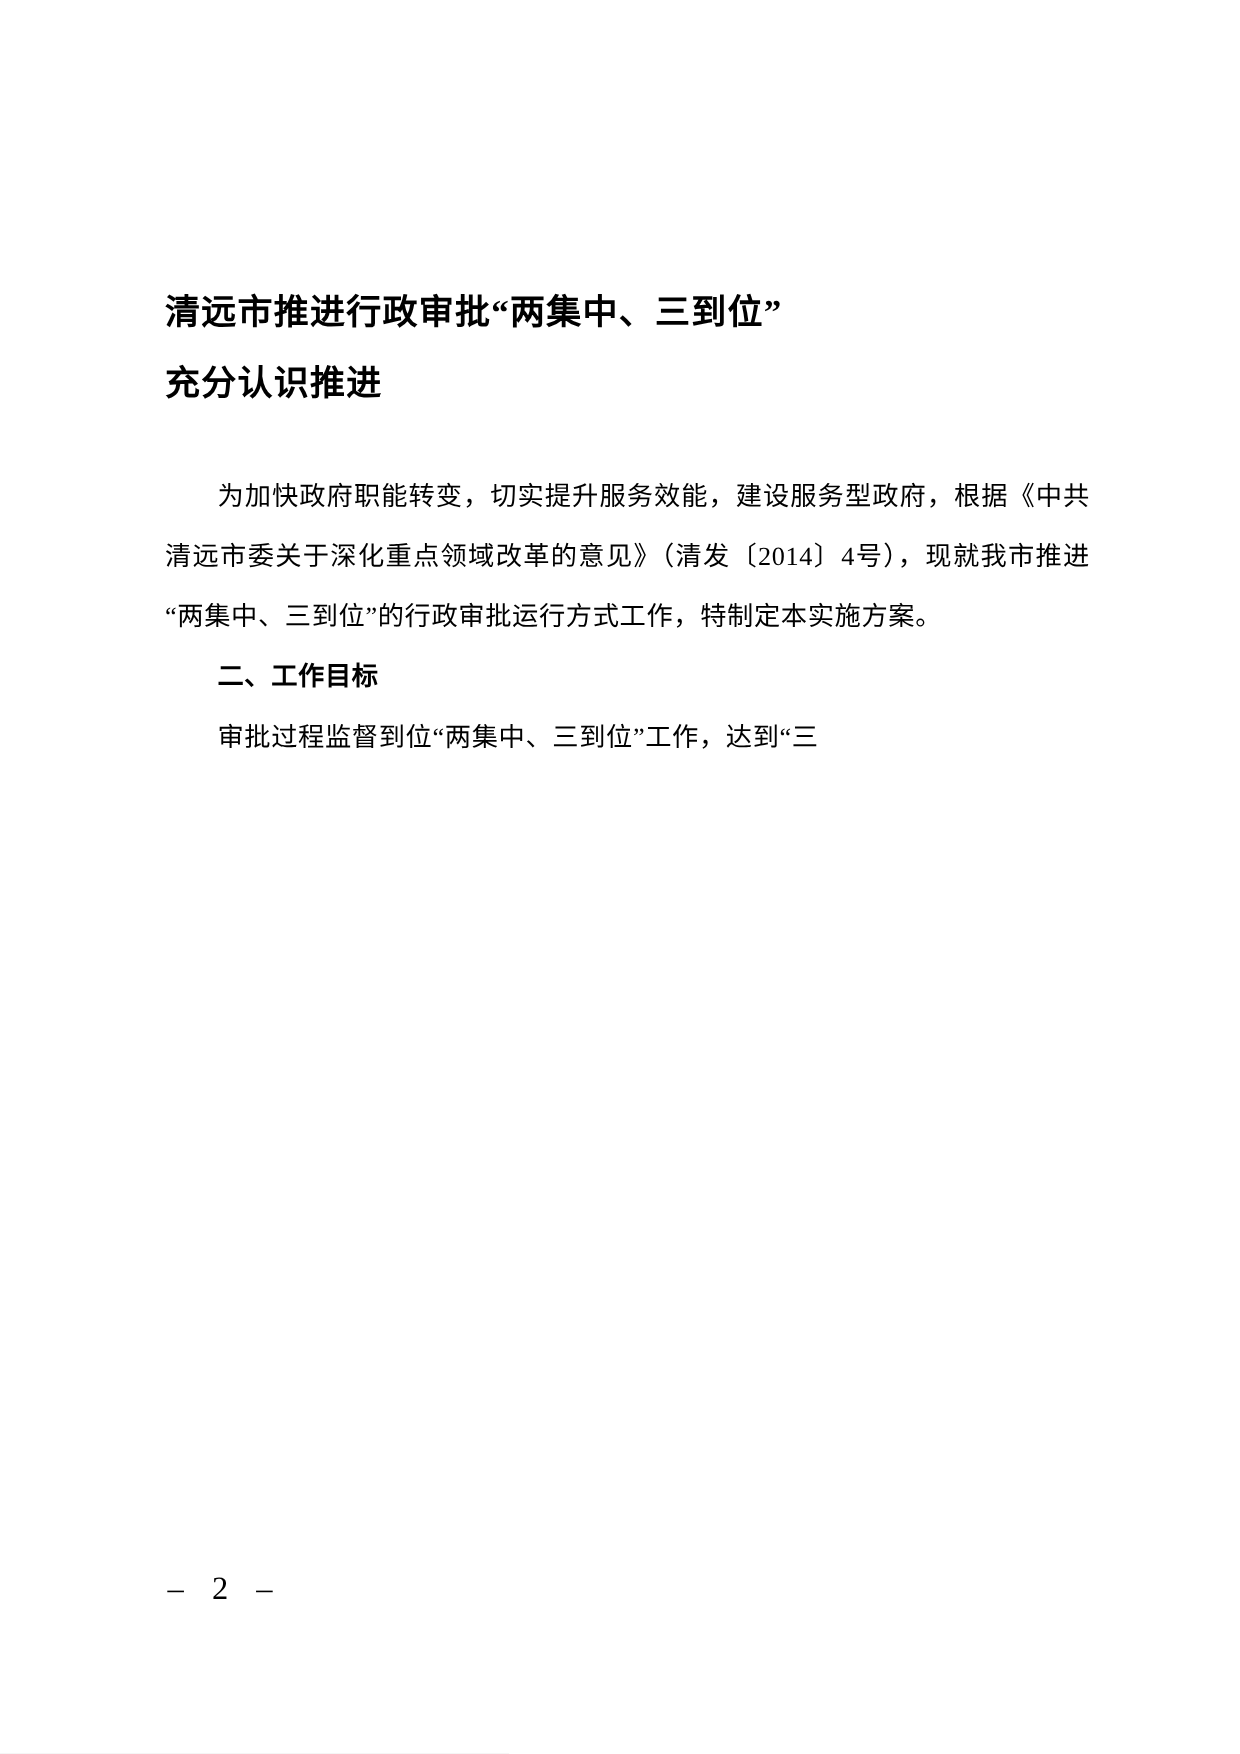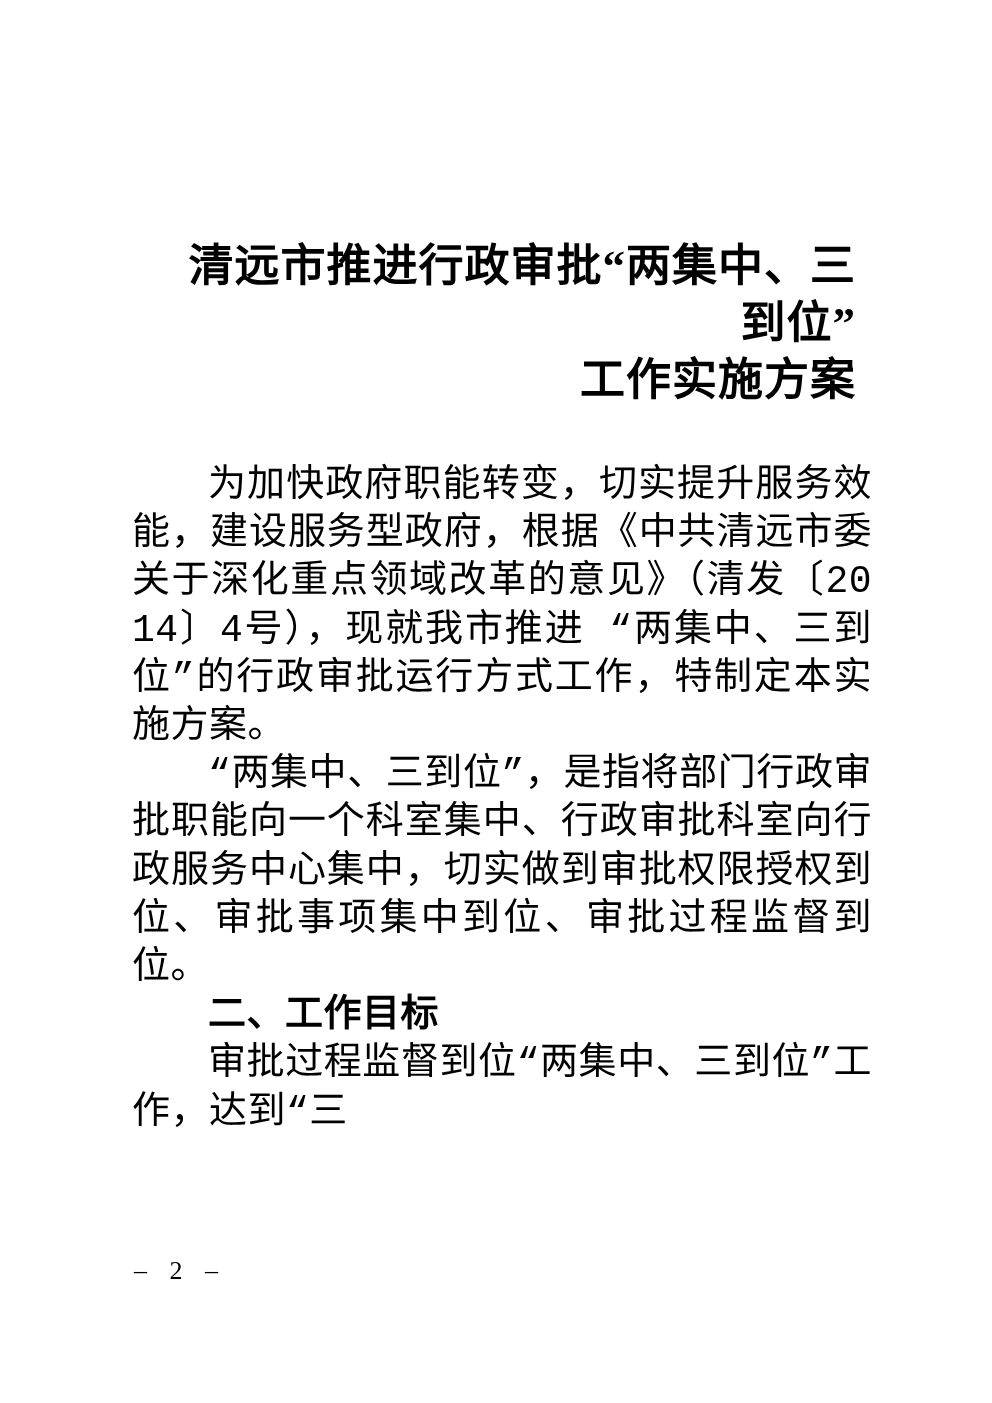--- a/index.html
+++ b/index.html
@@ -18,39 +18,38 @@
   }
   .content {
     position: absolute;
     left: 132px;
     top: 222px;
     width: 740px;
   }
   .doc-title {
     font-family: "Liberation Serif", "DejaVu Serif", serif;
     font-weight: 700;
-    font-size: 45px;
+    font-size: 28px;
     line-height: 57px;
-    text-align: right;
+    text-align: left;
     letter-spacing: 1px;
-    margin: 16px;
+    margin: 0;
   }
   .title-gap {
     height: 37px;
   }
   .doc-body p {
     margin: 0;
-    font-size: 38px;
+    font-size: 21px;
     line-height: 48.2px;
     text-align: justify;
     text-justify: inter-character;
     text-indent: 2em;
     letter-spacing: 0.5px;
     word-break: break-all;
-    font-family: Liberation Mono, monospace;
   }
   .para-body {
     font-family: "Liberation Serif", "DejaVu Serif", serif;
     font-weight: 400;
   }
   .para-heading {
     font-family: "Liberation Sans", "DejaVu Sans", sans-serif;
     font-weight: 700;
   }
   .page-number {
@@ -65,28 +64,27 @@
 </style>
 </head>
 <body>
 
 <div class="page">
 
   <div class="content">
 
     <h1 class="doc-title">
       <span>清远市推进行政审批“两集中、三到位”</span><br>
-      <span>工作实施方案</span>
+      <span>充分认识推进</span>
     </h1>
 
     <div class="title-gap"></div>
 
     <div class="doc-body">
       <p class="para-body">为加快政府职能转变，切实提升服务效能，建设服务型政府，根据《中共清远市委关于深化重点领域改革的意见》（清发〔2014〕4号），现就我市推进 “两集中、三到位”的行政审批运行方式工作，特制定本实施方案。</p>
-      <p class="para-body">“两集中、三到位”，是指将部门行政审批职能向一个科室集中、行政审批科室向行政服务中心集中，切实做到审批权限授权到位、审批事项集中到位、审批过程监督到位。</p>
       <p class="para-heading">二、工作目标</p>
       <p class="para-body">审批过程监督到位“两集中、三到位”工作，达到“三</p>
     </div>
 
   </div>
 
   <div class="page-number">– 2 –</div>
 
 </div>
 

